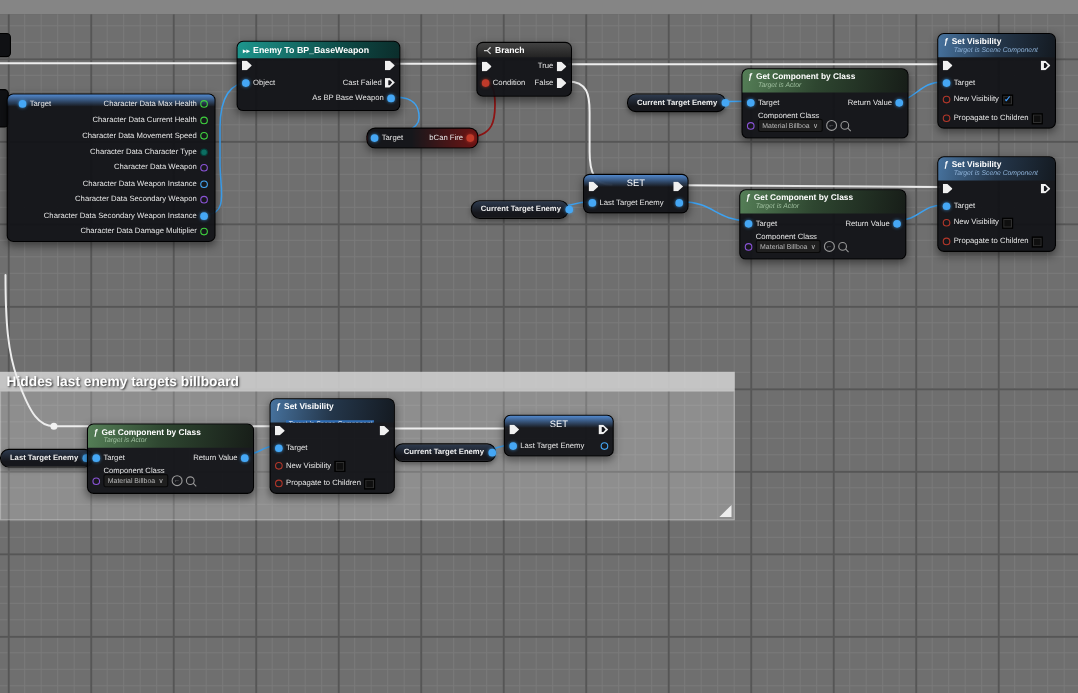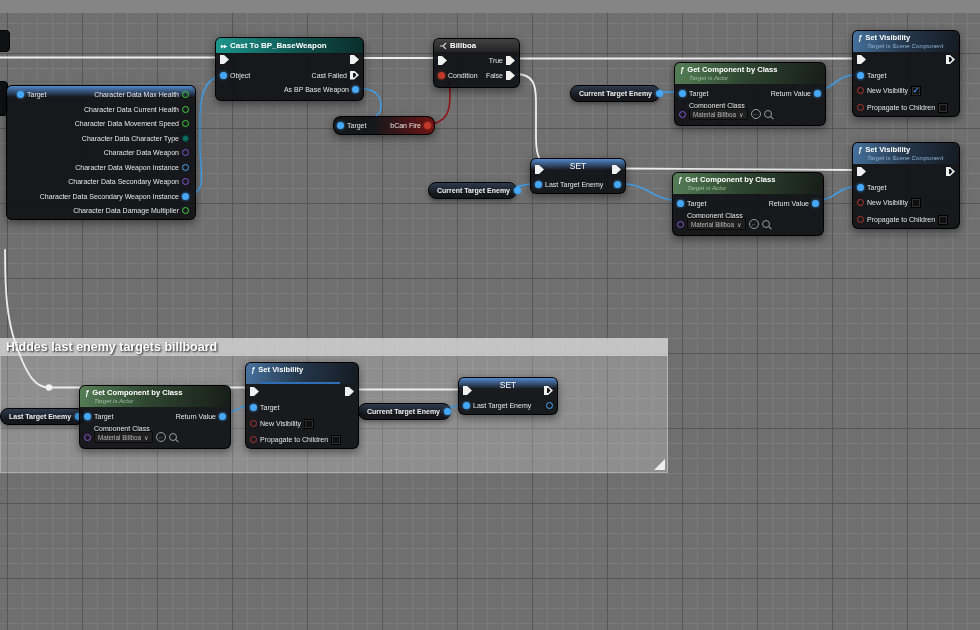--- a/index.html
+++ b/index.html
@@ -165,21 +165,21 @@
     </div>
   <div class="prow r" style="right:6px;top:119.5px;">
       <span class="pin p-green-h"></span>
       <span>Character Data Damage Multiplier</span>
     </div>
 </div>
 
 <div class="node" style="left:215px;top:37px;width:147px;height:62px;">
   <div class="hdr c-hdr">
     <span style="font-size:6px;">▸▸</span>
-    <span>Cast To BP_BaseWeapon</span>
+    <span>Enemy To BP_BaseWeapon</span>
   </div>
   <div class="prow" style="left:4px;top:16.5px;">
       <span class="exec"></span>
     </div>
   <div class="prow r" style="right:4px;top:16.5px;">
       <span class="exec"></span>
     </div>
   <div class="prow" style="left:4px;top:32px;">
     <span class="pin p-blue-f"></span>
     <span>Object</span>
@@ -203,21 +203,21 @@
     <span class="pin p-red-f"></span>
     <span>bCan Fire</span>
   </span>
 </div>
 
 <div class="node" style="left:433px;top:38px;width:85px;height:48px;">
   <div class="hdr br-hdr">
     <svg width="8" height="8" viewBox="0 0 8 8">
         <path d="M1,4 H4 M4,4 L7,1 M4,4 L7,7" stroke="#cfcfcf" stroke-width="1.2" fill="none"></path>
       </svg>
-    <span>Billboa</span>
+    <span>Branch</span>
   </div>
   <div class="prow" style="left:4px;top:16.5px;">
       <span class="exec"></span>
     </div>
   <div class="prow r" style="right:4px;top:16.5px;">
     <span class="exec"></span>
     <span>True</span>
   </div>
   <div class="prow" style="left:4px;top:31.5px;">
     <span class="pin p-red-f"></span>

